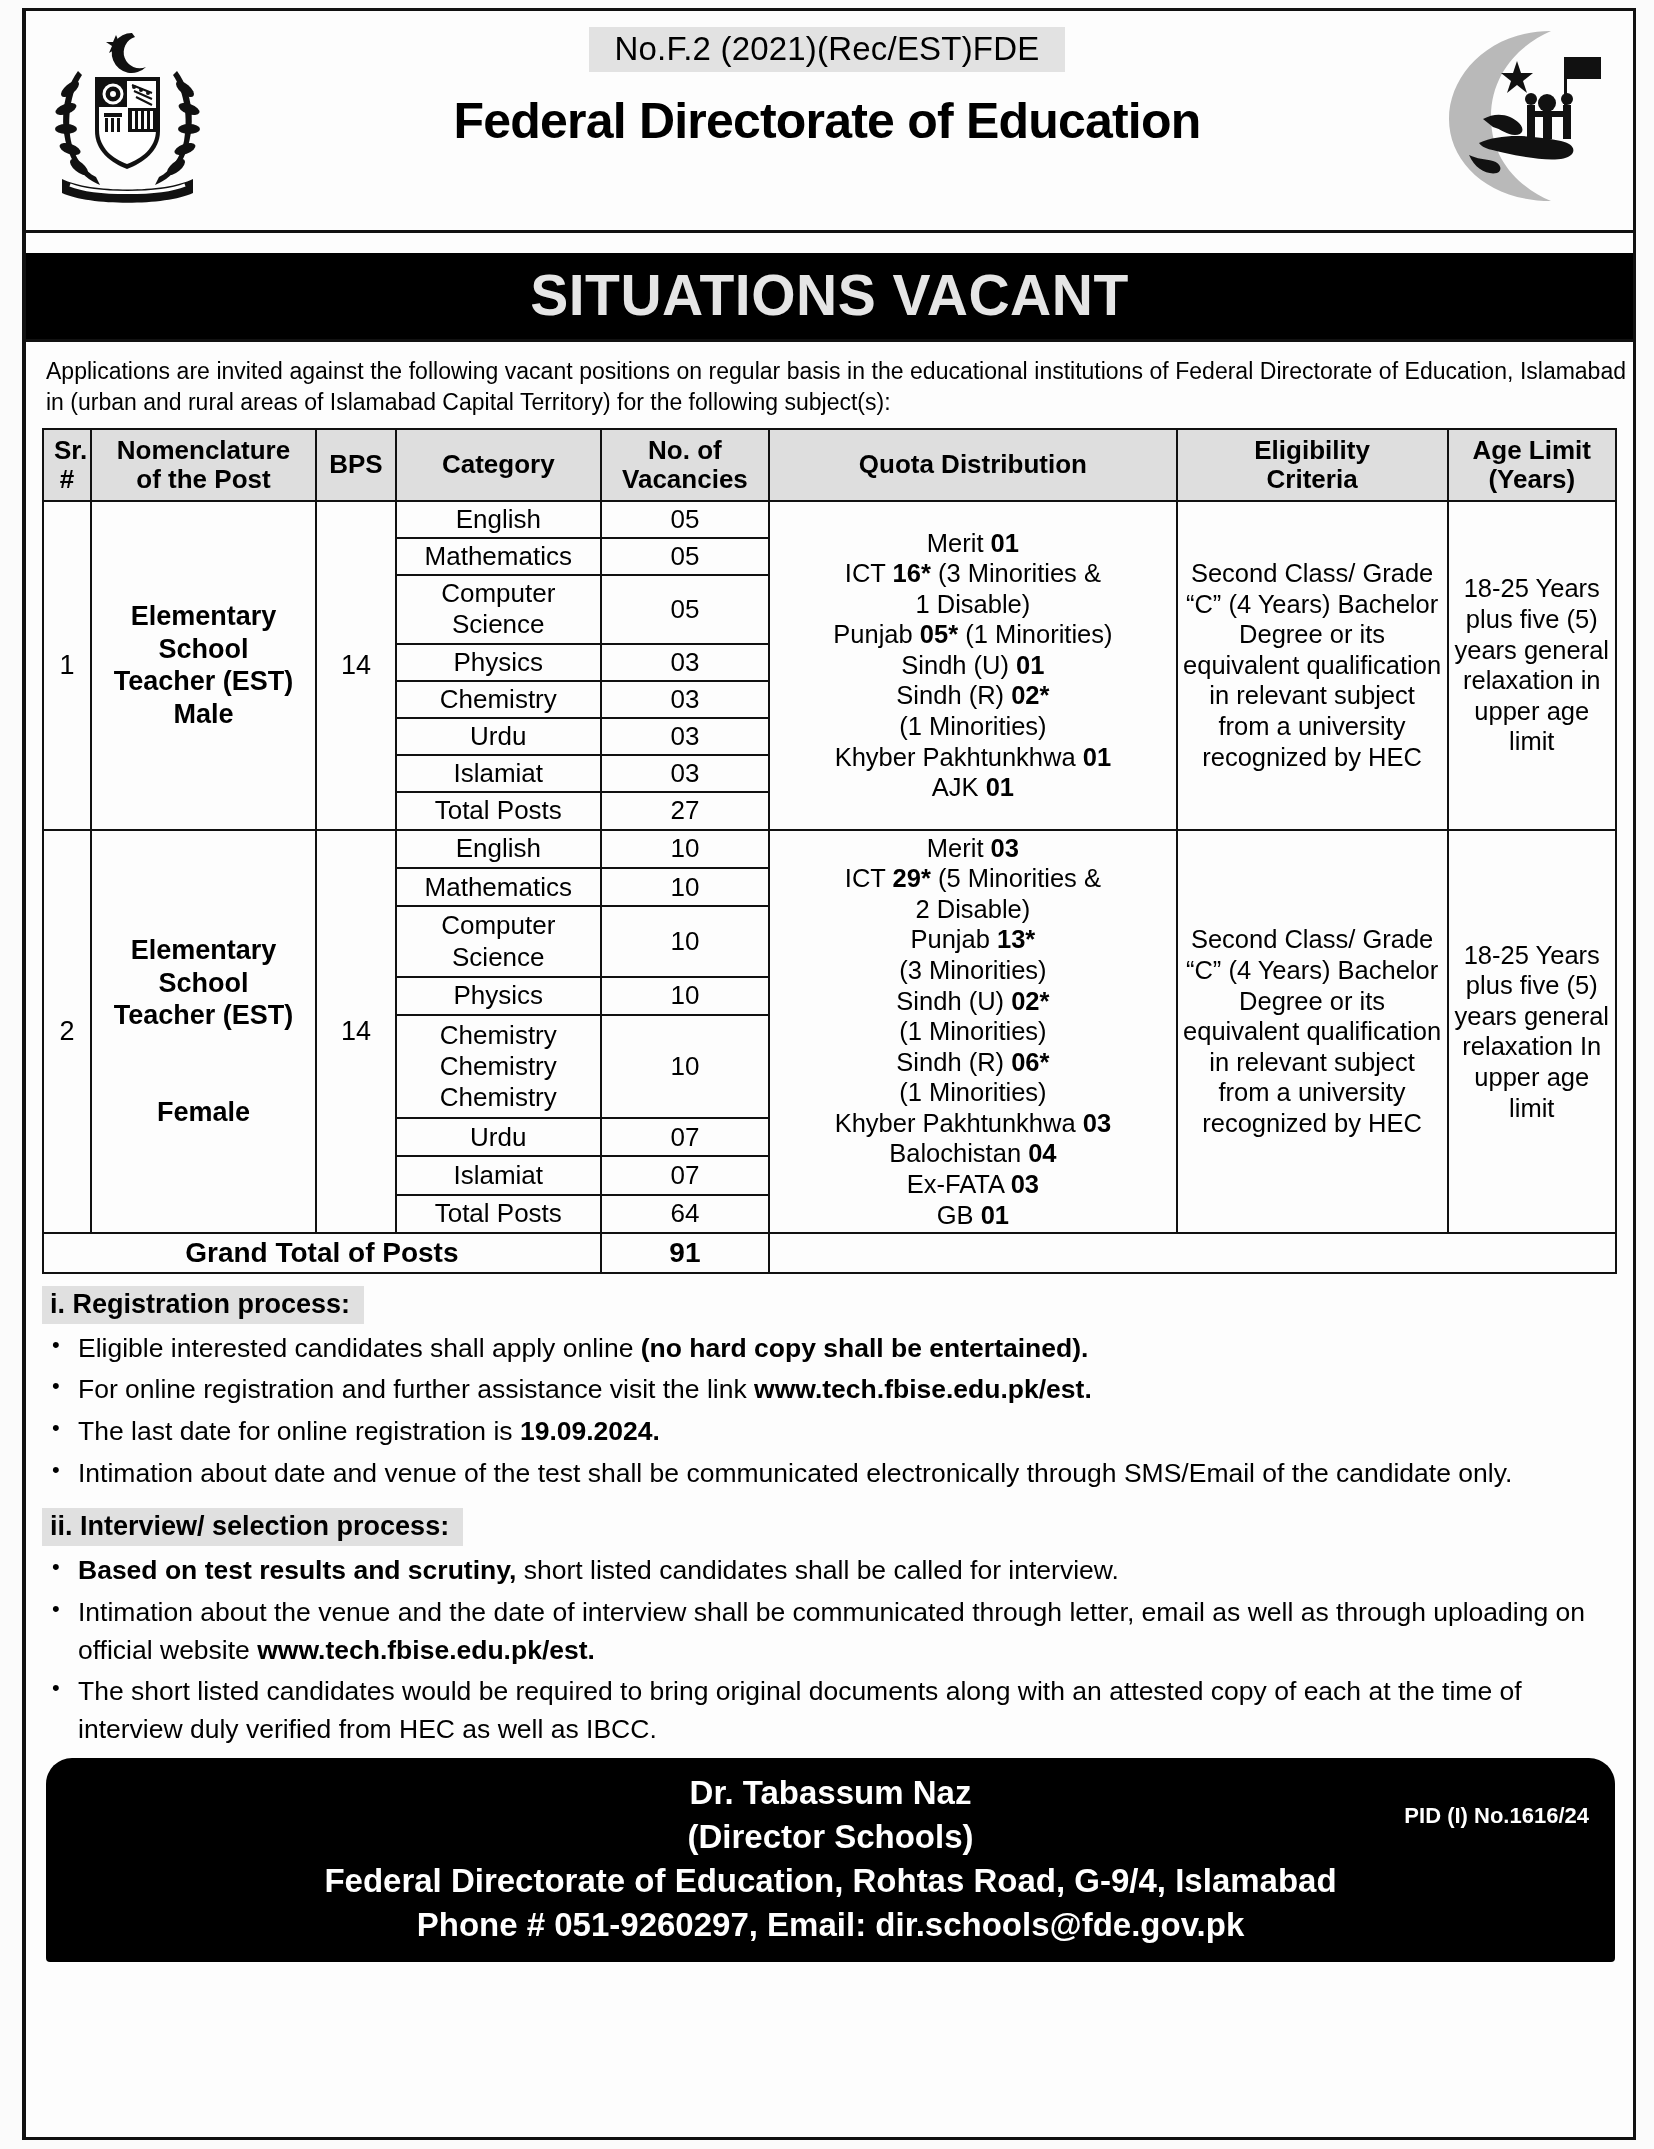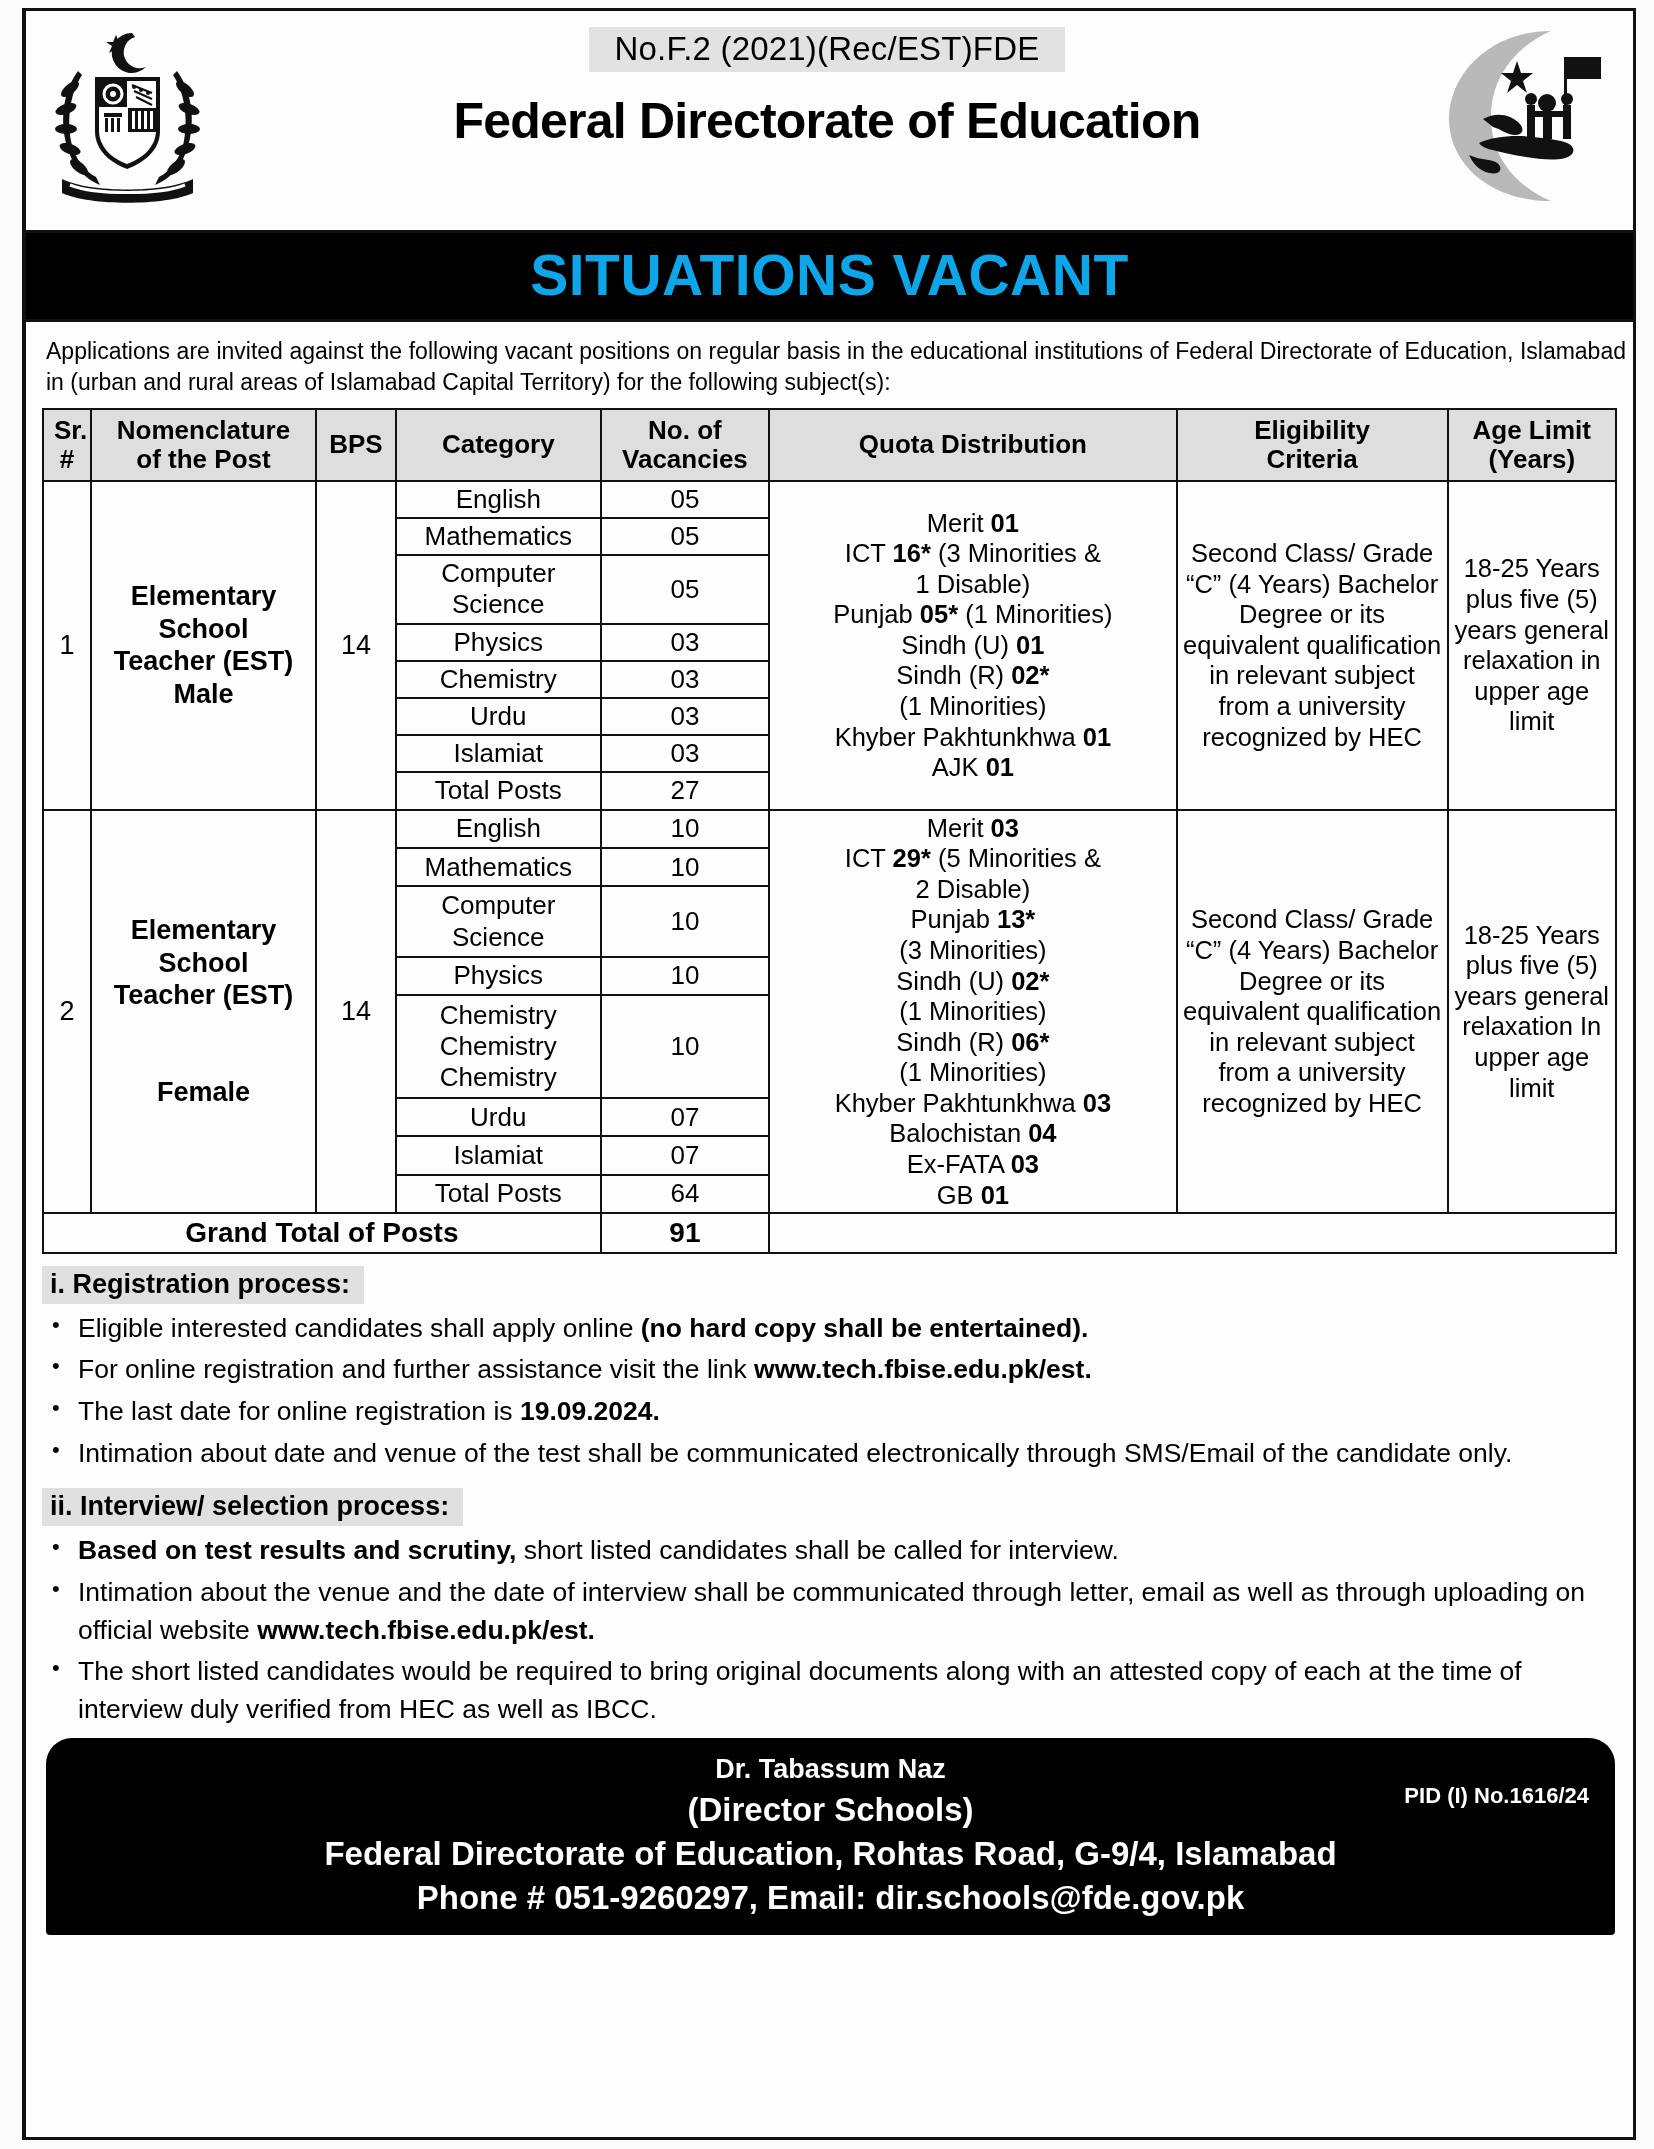--- a/index.html
+++ b/index.html
@@ -81,27 +81,28 @@
     font-size: 50px;
     font-weight: bold;
     margin-top: 20px;
     letter-spacing: -0.8px;
     white-space: nowrap;
   }
 
   
   .banner {
     background: #000;
-    color: #0ea5e9;
+    color: #e5e5e5;
     text-align: center;
     font-size: 57px;
     font-weight: bold;
     letter-spacing: 0.5px;
     padding: 9px 0 11px 0;
     border-bottom: 3px solid #111;
+    margin-top: 20px;
   }
 
   
   .intro {
     padding: 14px 7px 10px 20px;
     font-size: 23px;
     line-height: 1.34;
     text-align: justify;
   }
 
@@ -182,21 +183,21 @@
   
   .footer {
     position: relative;
     margin: 10px 18px 10px 20px;
     background: #000;
     color: #fff;
     border-radius: 26px 26px 4px 4px;
     padding: 16px 10px 18px 10px;
     text-align: center;
   }
-  .footer .f1 { font-size: 27px; font-weight: bold; margin-bottom: 6px; }
+  .footer .f1 { font-size: 33px; font-weight: bold; margin-bottom: 6px; }
   .footer .f2 { font-size: 33px; font-weight: bold; margin-bottom: 6px; }
   .footer .f3 { font-size: 33px; font-weight: bold; margin-bottom: 6px; }
   .footer .f4 { font-size: 33px; font-weight: bold; }
   .pid {
     position: absolute;
     right: 26px;
     top: 22px;
     font-size: 22px;
     font-weight: bold;
     margin-top: 23px;

